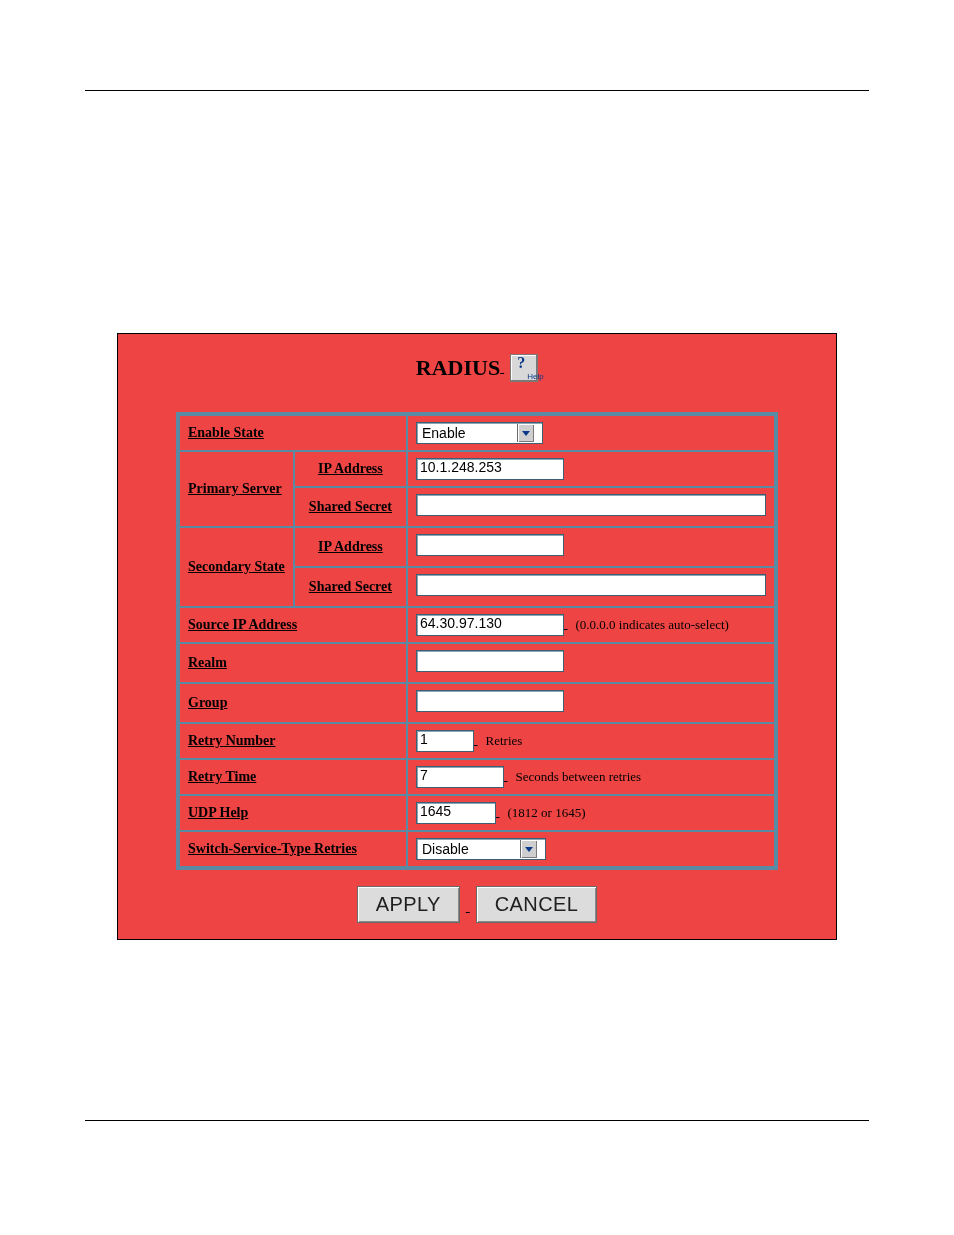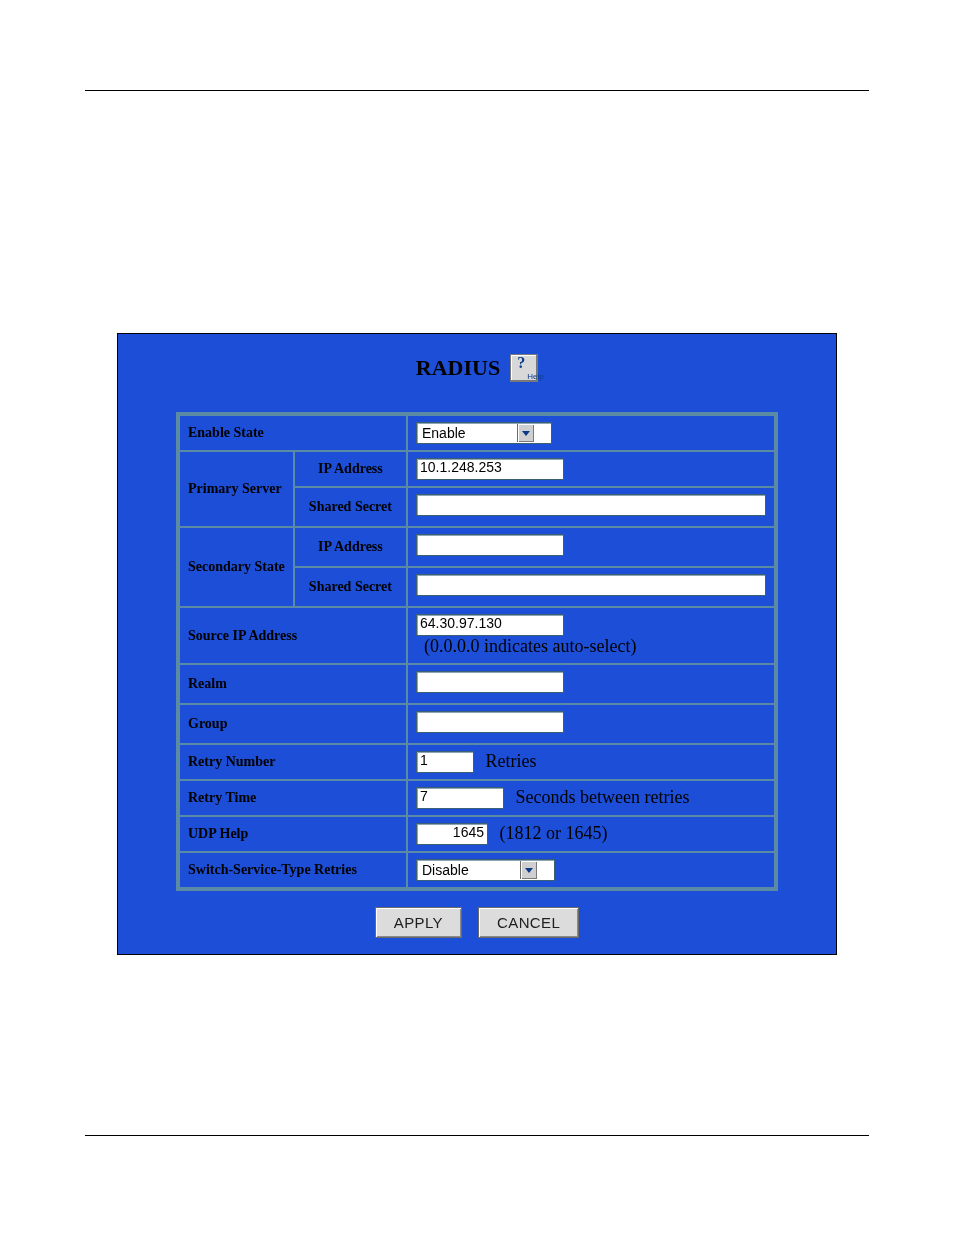--- a/index.html
+++ b/index.html
@@ -20,21 +20,22 @@
     border-top: 1px solid #000;
   }
   .top-rule { margin-top: 30px; }
   .bottom-rule { margin-top: 180px; }
 
   .panel {
     border: 1.5px solid #000;
     margin: 242px auto 0 auto;
     width: 718px;
     padding-bottom: 16px;
-    background: #1d4ed8;
+    background: #ef4444;
+    text-decoration: underline;
   }
 
   .panel-title-row {
     text-align: center;
     padding: 20px 0 14px 0;
   }
   .panel-title {
     font-weight: bold;
     font-size: 22px;
     display: inline-block;
@@ -97,21 +98,21 @@
     border: 1.5px solid #3b5f73;
     box-shadow: inset 1px 1px 0 #8da6b4;
     background: #fff;
     height: 22px;
     padding: 0 3px;
     box-sizing: border-box;
   }
   .select {
     display: inline-flex;
     align-items: center;
-    padding-right: 17px;
+    padding-right: 8px;
     gap: 47px;
   }
   .select .sel-val { padding: 0 4px 0 2px; }
   .select .sel-arrow {
     width: 16px;
     height: 18px;
     background: #cfcfcf;
     border-left: 1px solid #6a6a6a;
     box-shadow: inset 1px 1px 0 #fff, inset -1px -1px 0 #7a7a7a;
     display: inline-flex;
@@ -121,39 +122,39 @@
   .select .sel-arrow:after {
     content: "";
     width: 0; height: 0;
     border-left: 4px solid transparent;
     border-right: 4px solid transparent;
     border-top: 5px solid #0b3a8a;
   }
   .text-input { width: 148px; display: inline-block; }
   .text-input.wide { width: 350px; }
   .num-input { width: 64px; display: inline-block; }
-  .num-input.port { width: 72px; text-align: right; }
+  .num-input.port { width: 80px; }
   .num-input.retry { width: 58px; }
   .num-input.time  { width: 88px; }
   .hint {
-    font-size: 18px;
+    font-size: 13px;
     margin-left: 8px;
     display: inline-block;
     vertical-align: middle;
     text-align: center;
   }
 
   .btn-row {
     text-align: center;
     margin-top: 14px;
   }
   .pbutton {
     display: inline-block;
     font-family: Arial, sans-serif;
-    font-size: 15px;
+    font-size: 20px;
     letter-spacing: 0.4px;
     color: #202020;
     padding: 6px 18px;
     background: #dcdcdc;
     border: 1px solid #6a6a6a;
     box-shadow: inset 1px 1px 0 #fff, inset -1px -1px 0 #8a8a8a;
     margin: 0 6px;
   }
 </style>
 </head>

